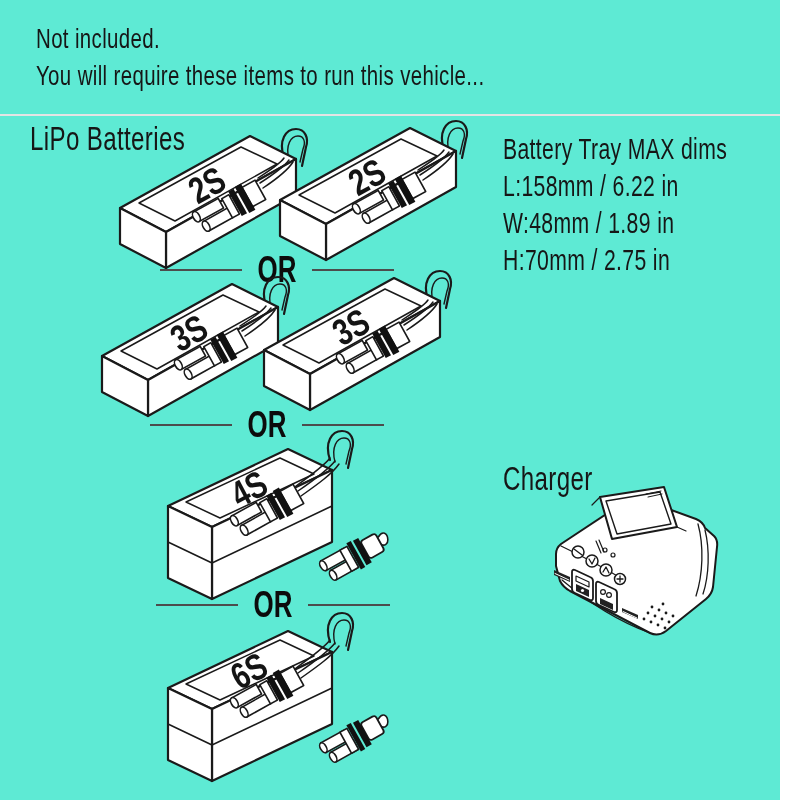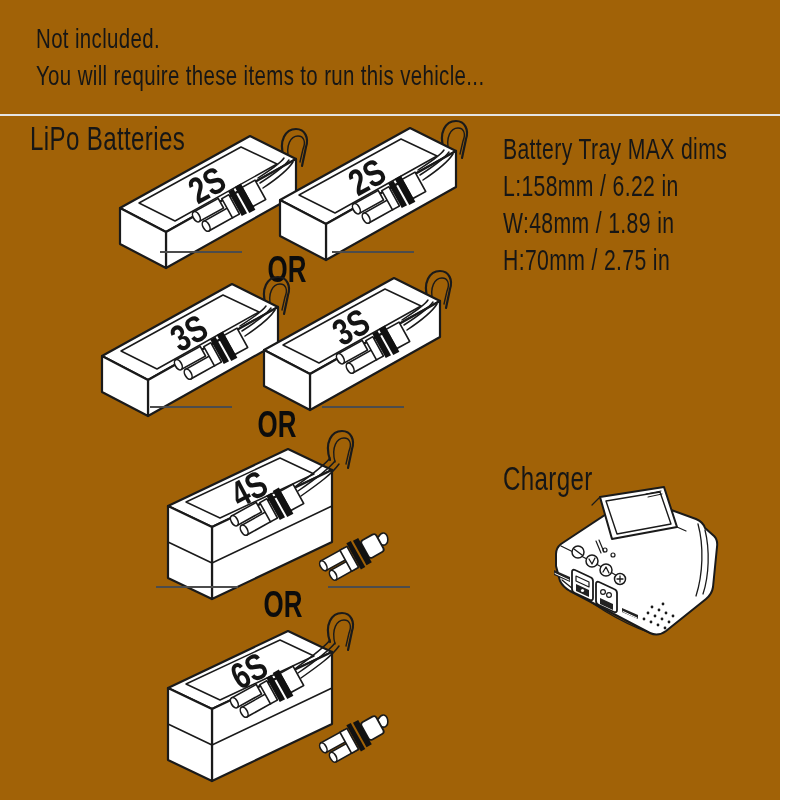--- a/index.html
+++ b/index.html
@@ -1,29 +1,29 @@
 <!DOCTYPE html>
 <html><head>
 <meta charset="utf-8">
 <style>
   html,body{margin:0;padding:0;background:#fff;}
-  #page{position:relative;width:780px;height:800px;background:#a16207;overflow:hidden;
+  #page{position:relative;width:780px;height:800px;background:#5eead4;overflow:hidden;
         font-family:"Liberation Sans",sans-serif;color:#161616;}
   .abs{position:absolute;}
   .cond{transform:scaleX(.73);transform-origin:left top;white-space:nowrap;}
   
   #hdr{left:36px;top:20px;font-size:28px;line-height:37px;font-weight:500;letter-spacing:.5px;}
   #top-divider{left:0;top:114px;width:800px;height:0;border-top:2px solid #e4e4e4;}
   
   #lipo-label{left:30px;top:120px;font-size:33px;font-weight:500;letter-spacing:.5px;}
   #charger-label{left:503px;top:460px;font-size:33px;font-weight:500;letter-spacing:.5px;}
   
   #tray{left:503px;top:131px;font-size:29px;line-height:37px;font-weight:500;letter-spacing:.5px;}
   
-  .or-row{display:flex;gap:18px;height:38px;}
+  .or-row{display:flex;align-items:center;gap:8px;height:38px;}
   .or-line{width:82px;height:0;border-top:2px solid #4c4c4c;}
   .or-text{display:inline-block;font-size:36px;font-weight:800;line-height:38px;
            transform:scaleX(.72);transform-origin:center;letter-spacing:0px;color:#0c0c0c;}
   #or1{left:160px;top:251px;}
   #or2{left:150px;top:406px;}
   #or3{left:156px;top:586px;}
   
   #bat1{left:112px;top:128px;}
   #bat2{left:272px;top:120px;}
   #bat3{left:94px;top:276px;}

